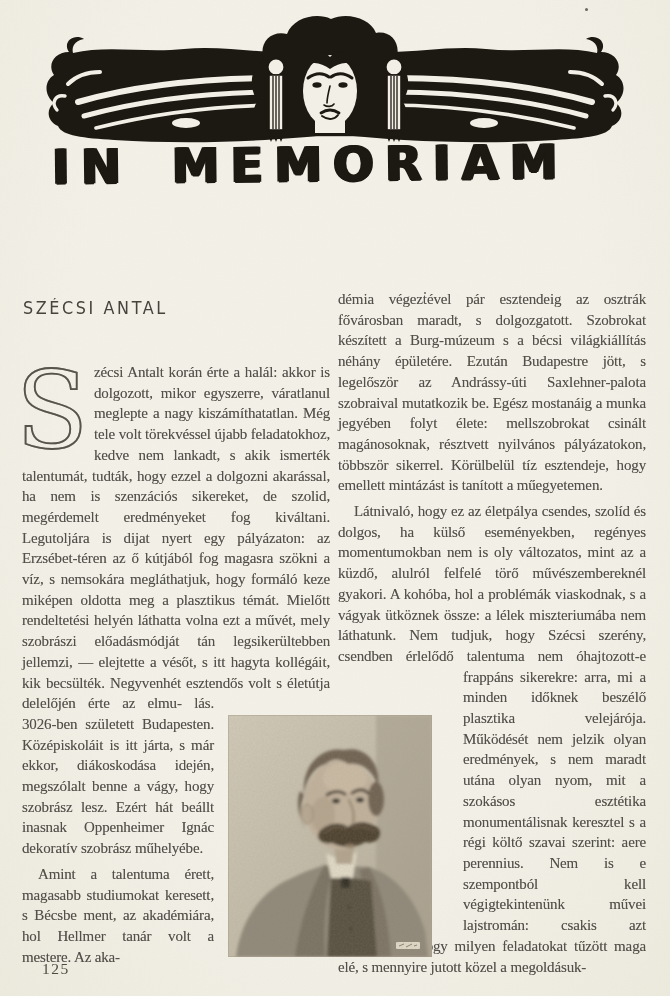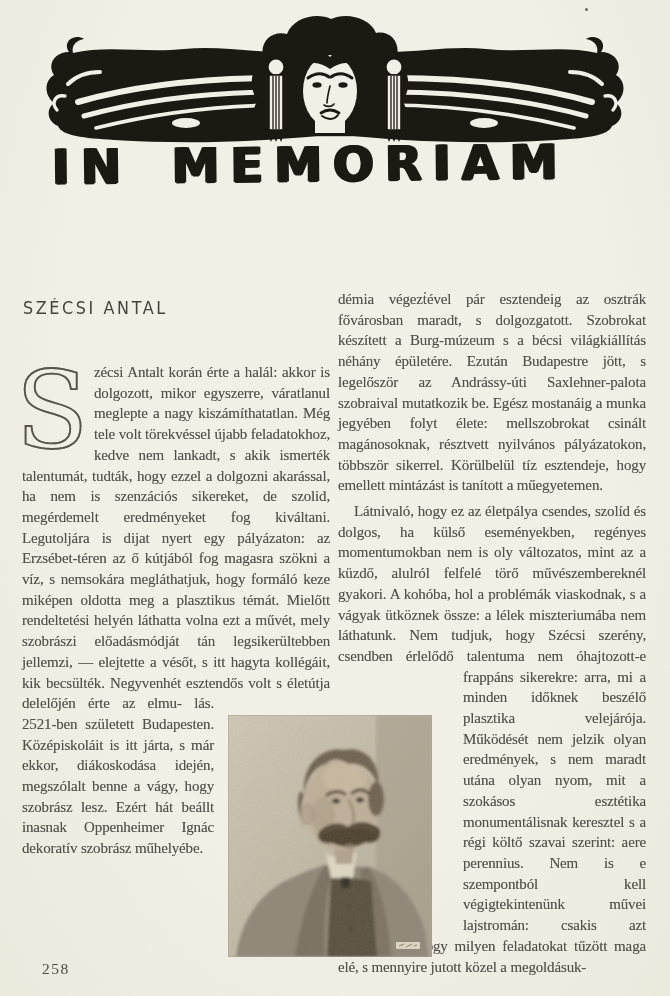--- a/index.html
+++ b/index.html
@@ -108,21 +108,24 @@
 
   <div class="inmemoriam">IN MEMORIAM</div>
 
   <div class="article-heading">SZÉCSI ANTAL</div>
 
   <div class="col col-left">
     <p>
       <span class="dropcap"><svg width="64" height="86" viewBox="0 0 64 86">
             <text x="30" y="82" text-anchor="middle" font-family="DejaVu Serif, serif" font-size="106" fill="none" stroke="#57544c" stroke-width="1.8">S</text>
           </svg></span><span>zécsi Antalt korán érte a halál: akkor is dolgozott, mikor egyszerre, váratlanul meglepte a nagy kiszámíthatatlan. Még tele volt törekvéssel újabb feladatokhoz, kedve nem lankadt, s akik ismerték talentumát, tudták, hogy ezzel a dolgozni akarással, ha nem is szenzációs sikereket, de szolid, megérdemelt eredményeket fog kiváltani. Legutoljára is dijat nyert egy pályázaton: az Erzsébet-téren az ő kútjából fog magasra szökni a víz, s nemsokára megláthatjuk, hogy formáló keze miképen oldotta meg a plasztikus témát. Mielőtt rendeltetési helyén láthatta volna ezt a művét, mely szobrászi előadásmódját tán legsikerültebben jellemzi, — elejtette a vésőt, s itt hagyta kollégáit, kik becsülték. Negyvenhét esztendős volt s életútja delelőjén érte az elmu-</span>
-      <span class="spacer-right"></span><span>lás. 2521-ben született Budapesten. Középiskoláit is itt járta, s már ekkor, diákoskodása idején, megszólalt benne a vágy, hogy szobrász lesz. Ezért hát beállt inasnak Oppenheimer Ignác dekoratív szobrász műhelyébe.</span>
+      <span class="spacer-right"></span><span>lás. 3026-ben született Budapesten. Középiskoláit is itt járta, s már ekkor, diákoskodása idején, megszólalt benne a vágy, hogy szobrász lesz. Ezért hát beállt inasnak Oppenheimer Ignác dekoratív szobrász műhelyébe.</span>
+    </p>
+    <p class="indent">
+      <span>Amint a talentuma érett, magasabb studiumokat keresett, s Bécsbe ment, az akadémiára, hol Hellmer tanár volt a mestere. Az aka-</span>
     </p>
   </div>
 
   <div class="col col-right">
     <p>
       <span>démia végeztével pár esztendeig az osztrák fővárosban maradt, s dolgozgatott. Szobrokat készített a Burg-múzeum s a bécsi világkiállítás néhány épületére. Ezután Budapestre jött, s legelőször az Andrássy-úti Saxlehner-palota szobraival mutatkozik be. Egész mostanáig a munka jegyében folyt élete: mellszobrokat csinált magánosoknak, résztvett nyilvános pályázatokon, többször sikerrel. Körülbelül tíz esztendeje, hogy emellett mintázást is tanított a műegyetemen.</span>
     </p>
     <p class="indent">
       <span>Látnivaló, hogy ez az életpálya csendes, szolíd és dolgos, ha külső eseményekben, regényes momentumokban nem is oly változatos, mint az a küzdő, alulról felfelé törő művészembereknél gyakori. A kohóba, hol a problémák viaskodnak, s a vágyak ütköznek össze: a lélek miszteriumába nem láthatunk. Nem tudjuk, hogy Szécsi szerény, csendben érlelődő talentuma nem óhajtozott-e frappáns</span>
       <span class="spacer-left"></span><span>sikerekre: arra, mi a minden időknek beszélő plasztika velejárója. Működését nem jelzik olyan eredmények, s nem maradt utána olyan nyom, mit a szokásos esztétika monumentálisnak keresztel s a régi költő szavai szerint: aere perennius. Nem is e szempontból kell végigtekintenünk művei lajstromán: csakis azt tekinthetjük, hogy milyen feladatokat tűzött maga elé, s mennyire jutott közel a megoldásuk-</span>
@@ -185,18 +188,18 @@
 
       <g>
         <rect x="168" y="227" width="24" height="7" rx="1" fill="#ebe4d1" opacity="0.9"></rect>
         <path d="M171,231 L176,229 M178,232 L184,229 M186,231 L189,230" stroke="#8b8270" stroke-width="1" fill="none"></path>
       </g>
       <rect width="204" height="242" filter="url(#photoGrain)"></rect>
       <rect x="0.5" y="0.5" width="203" height="241" fill="none" stroke="#a39a88" opacity="0.45"></rect>
     </svg>
   </div>
 
-  <div class="page-number">258</div>
+  <div class="page-number">125</div>
 
   <div class="speck" style="left:585px;top:8px;width:3px;height:3px;"></div>
   <div class="speck" style="left:424px;top:292px;width:2px;height:2px;"></div>
 
 </div>
 
 </body></html>

